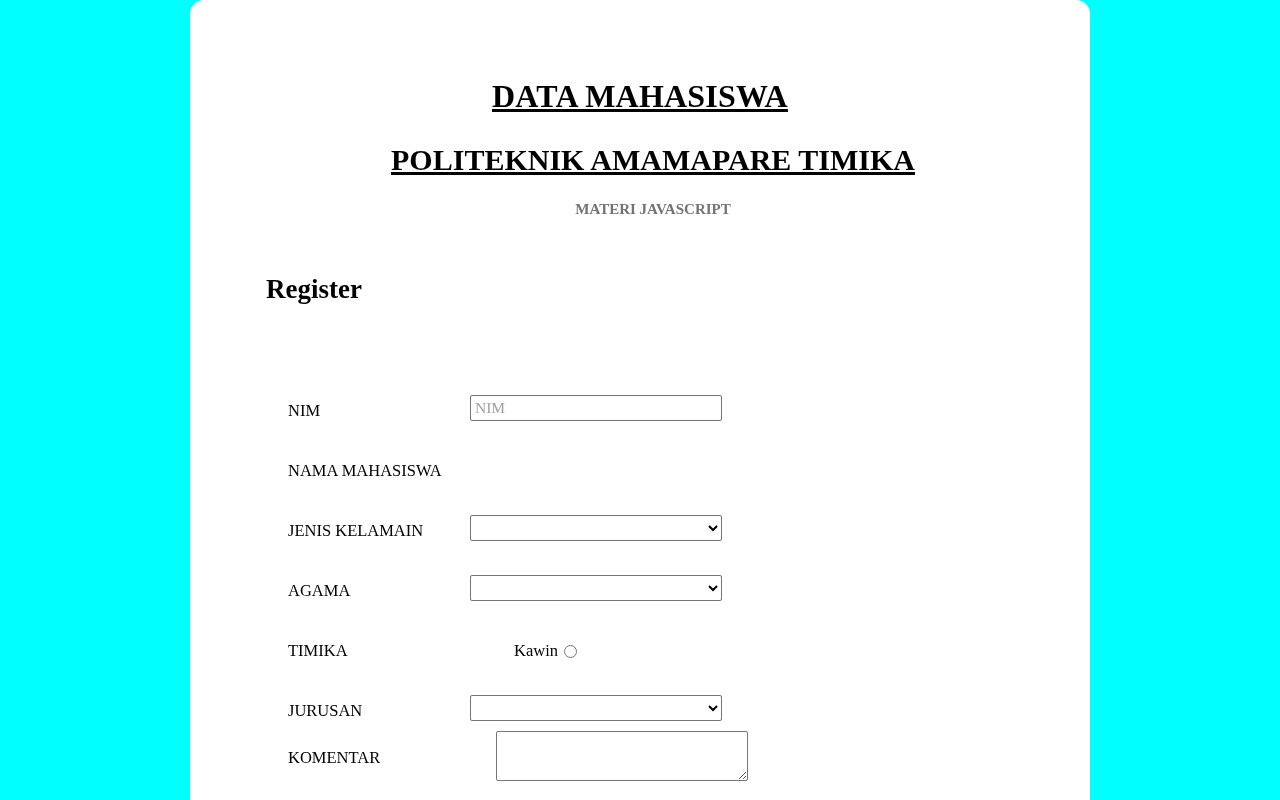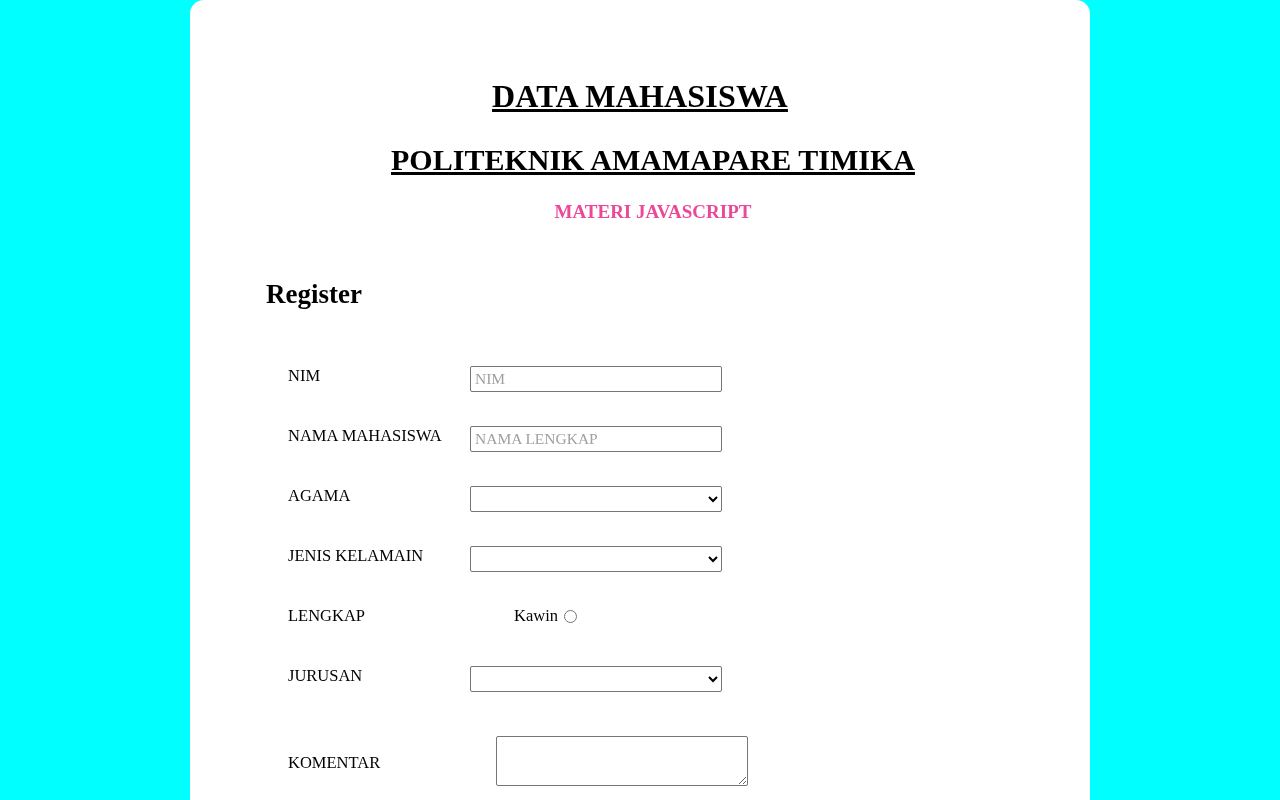--- a/index.html
+++ b/index.html
@@ -39,42 +39,42 @@
     font-size: 30px;
     font-weight: bold;
     text-decoration: underline;
     margin: 0;
     padding-top: 28px;
     padding-left: 26px;
     color: #000;
   }
   .title-3 {
     text-align: center;
-    font-size: 19px;
+    font-size: 15px;
     font-weight: bold;
     margin: 0;
     padding-top: 24px;
     padding-left: 26px;
-    color: #ec4899;
+    color: #737373;
   }
   .section-heading {
     font-size: 27px;
     font-weight: bold;
     margin: 0;
     padding-top: 56px;
     padding-left: 76px;
     color: #000;
   }
   .form {
     margin-top: 56px;
     padding-left: 98px;
   }
   .form-row {
     display: flex;
-    align-items: flex-start;
+    align-items: flex-end;
     height: 60px;
   }
   .form-row.tall {
     height: 74px;
     align-items: center;
     gap: 26px;
   }
   .form-label {
     width: 182px;
     font-size: 16.5px;
@@ -154,45 +154,42 @@
 
     <div class="form-row">
       <div class="form-label">NIM</div>
       <div class="field-wrap">
         <input class="text-field" type="text" placeholder="NIM" style="">
       </div>
     </div>
 
     <div class="form-row">
       <div class="form-label">NAMA MAHASISWA</div>
-      <div class="field-wrap">
-        <input class="text-field" type="text" placeholder="NAMA LENGKAP" style="">
-      </div>
-    </div>
-
-    <div class="form-row">
-      <div class="form-label">AGAMA</div>
+    </div>
+
+    <div class="form-row">
+      <div class="form-label">JENIS KELAMAIN</div>
       <div class="field-wrap">
         <select class="select-field">
           <option></option>
         </select>
       </div>
     </div>
 
     <div class="form-row">
-      <div class="form-label">JENIS KELAMAIN</div>
+      <div class="form-label">AGAMA</div>
       <div class="field-wrap">
         <select class="select-field">
           <option></option>
         </select>
       </div>
     </div>
 
     <div class="form-row">
-      <div class="form-label">LENGKAP</div>
+      <div class="form-label">TIMIKA</div>
       <div class="field-wrap radio-group">
         <label>Kawin</label>
         <input type="radio" name="status" style="">
       </div>
     </div>
 
     <div class="form-row">
       <div class="form-label">JURUSAN</div>
       <div class="field-wrap">
         <select class="select-field">

